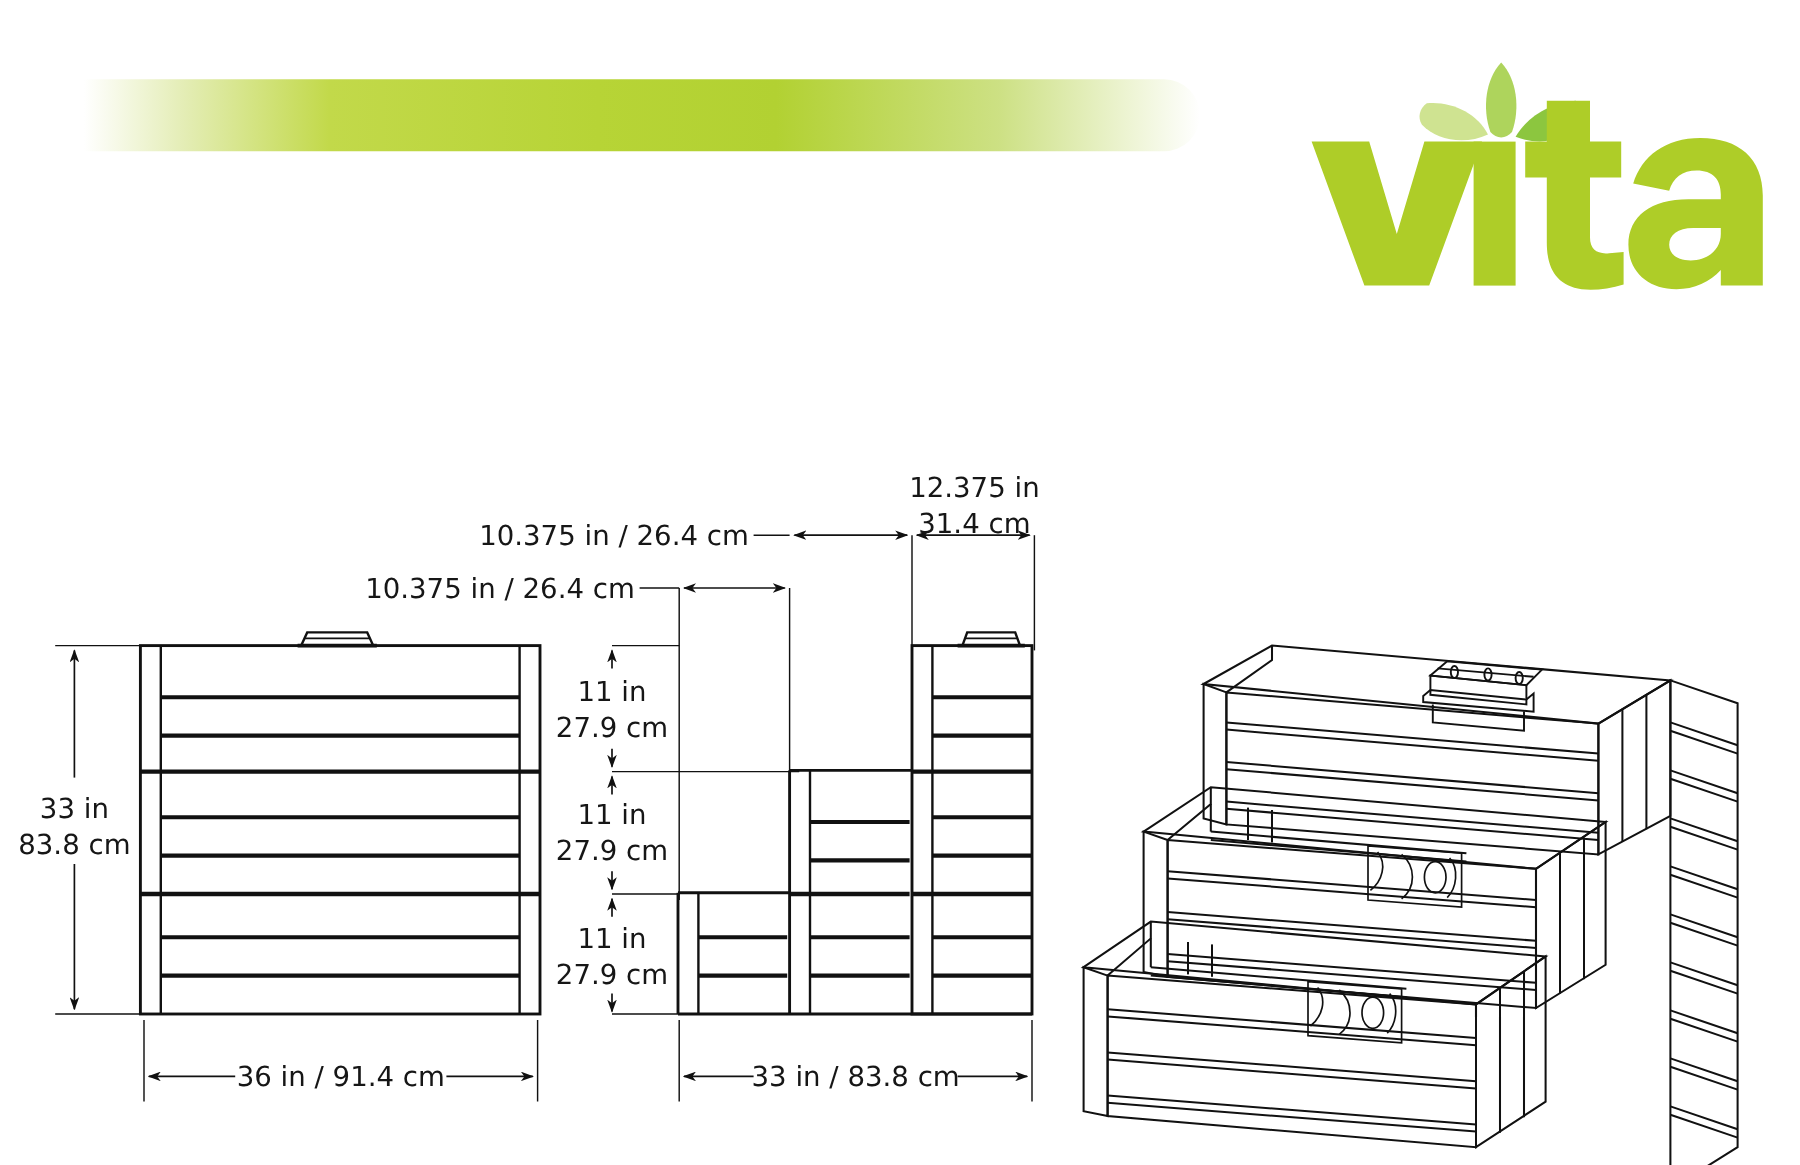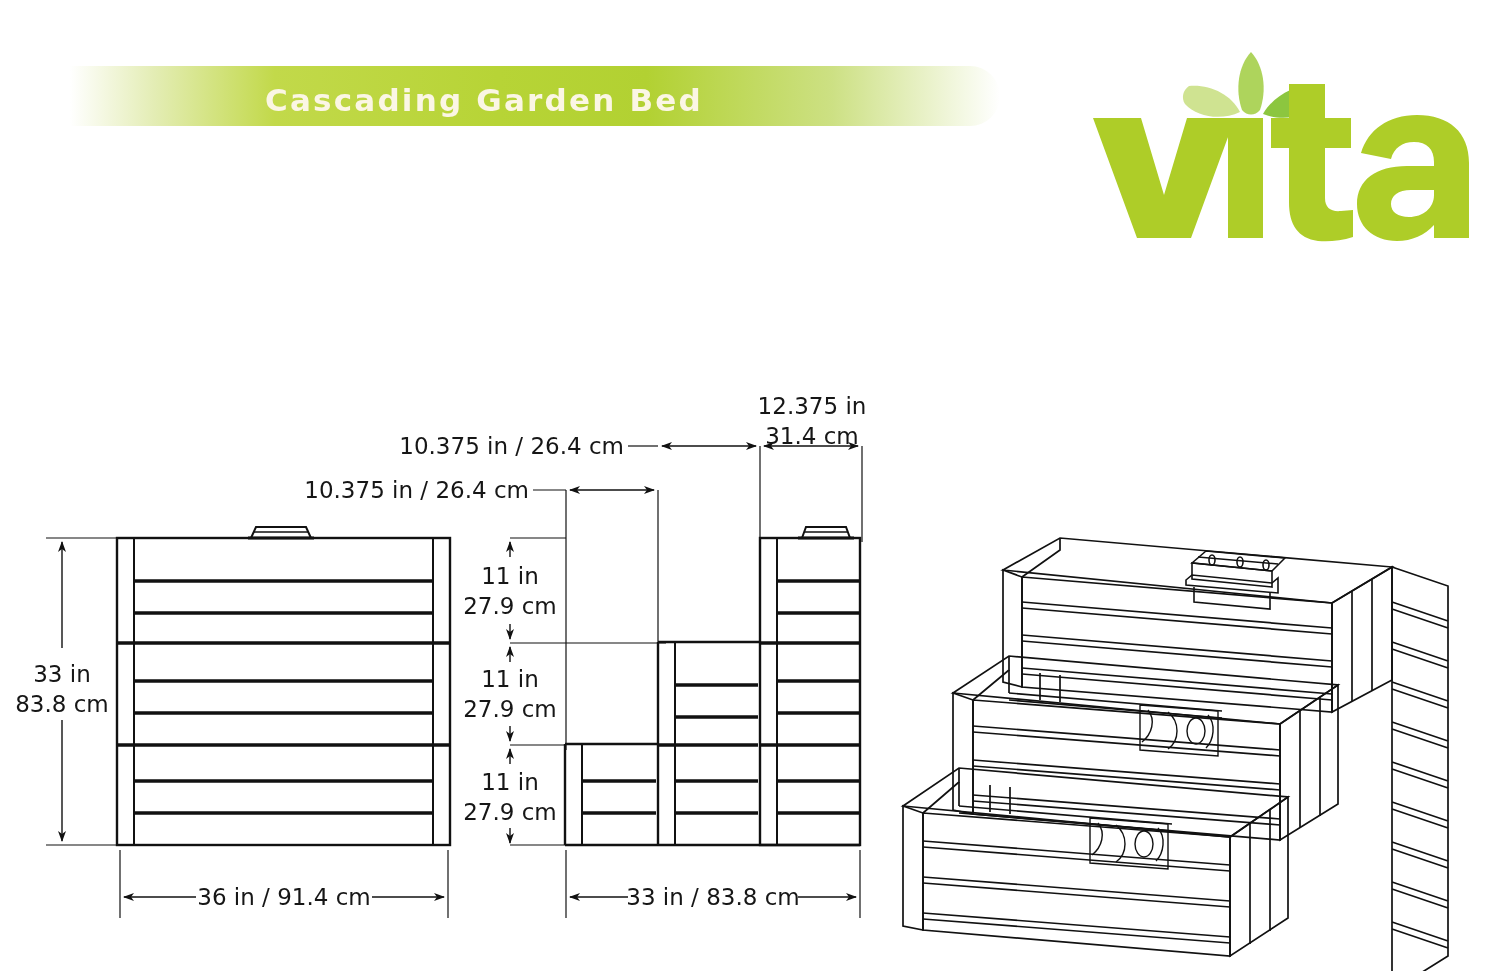--- a/index.html
+++ b/index.html
@@ -42,21 +42,20 @@
     font-family:"DejaVu Sans","Liberation Sans",sans-serif;
     font-size:23px;fill:#161616;
   }
 </style>
 </head>
 <body>
 
 <div id="page">
 
   <div id="title-banner"></div>
-  <div id="title-text">Cascading Garden Bed</div>
 
   <div id="logo">
     <svg width="390" height="225" viewBox="0 0 390 225" xmlns="http://www.w3.org/2000/svg">
 
       <g>
         <path d="M157 88 C150 68,153 44,166 30 C179 44,182 68,175 88 C170 94,162 94,157 88 Z" fill="#aed45c"></path>
         <path d="M104 64 C124 62,146 72,155 90 C136 99,112 95,100 82 C96 76,98 68,104 64 Z" fill="#cfe391"></path>
         <path d="M228 62 C210 63,188 74,178 92 C198 100,222 95,232 81 C236 74,234 64,228 62 Z" fill="#8cc63f"></path>
       </g>
 

